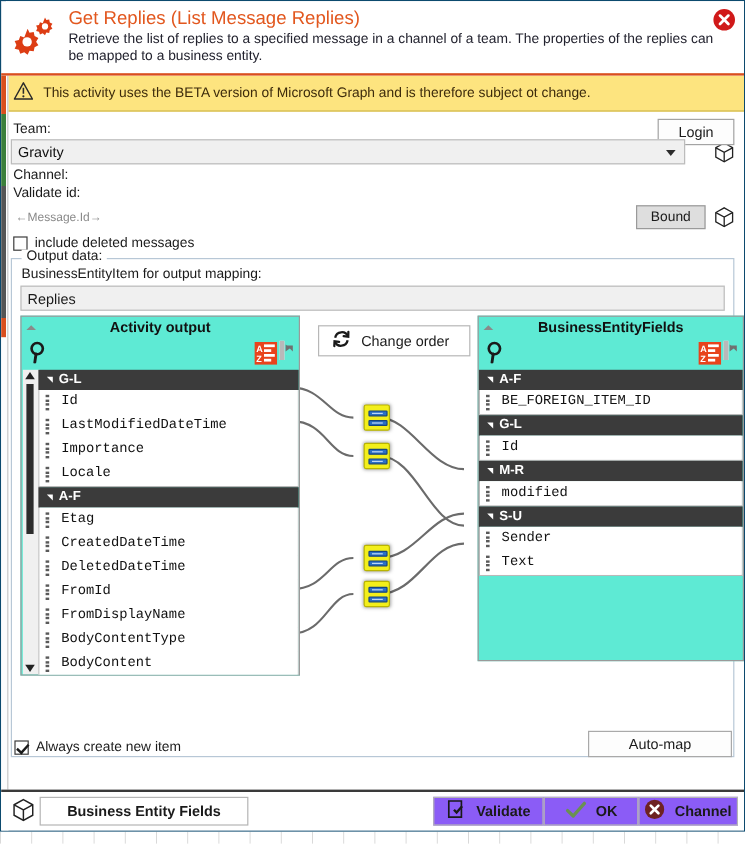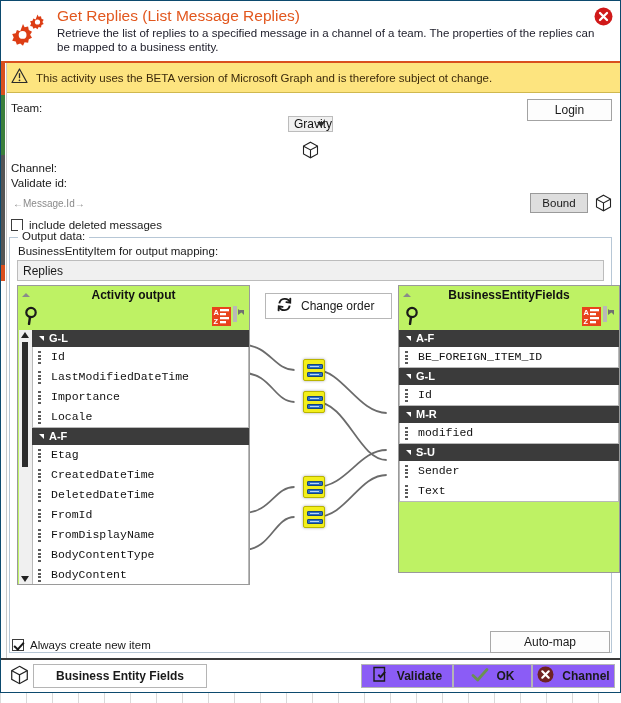--- a/index.html
+++ b/index.html
@@ -59,35 +59,35 @@
   
   .warn{
     height:30px;box-sizing:border-box;
     background:#fde47f;border-bottom:1px solid #cfb84f;
     display:flex;align-items:center;padding-left:10px;gap:8px;
   }
   .warn-text{color:#3d2b0c;font-size:11.5px;}
   
   .body{position:relative;padding:6px 8px 0 8px;}
   .fld-label{font-size:11.5px;color:#1a1a1a;margin:3px 0 2px 2px;}
-  .combo-row{display:flex;align-items:center;gap:9px;flex-direction:column;}
+  .combo-row{display:flex;align-items:center;gap:24px;}
   .combo{
     flex:1;height:21px;box-sizing:border-box;
     background:#f0f0f0;border:1px solid #bcbcbc;
     display:flex;align-items:center;position:relative;
     padding-left:5px;font-size:12px;color:#111;
   }
   .combo .caret{
     position:absolute;right:7px;top:50%;margin-top:-2px;
     width:0;height:0;border-left:4px solid transparent;border-right:4px solid transparent;
     border-top:5px solid #2b2b2b;
   }
   .cube{width:17px;height:18px;flex:0 0 17px;}
   .login-btn{
-    position:absolute;right:8px;top:6px;width:85px;height:22px;
+    position:absolute;right:8px;top:6px;width:64px;height:22px;
     box-sizing:border-box;border:1px solid #a3a3a3;background:#fdfdfd;
     display:flex;align-items:center;justify-content:center;font-size:12px;cursor:pointer;
   }
   .bound-row{display:flex;align-items:center;height:24px;margin-top:2px;}
   .bound-expr{
     flex:1;font-size:10px;color:#8a8a8a;padding-left:4px;letter-spacing:0;
   }
   .bound-btn{
     width:58px;height:20px;box-sizing:border-box;
     border:1px solid #9a9a9a;background:#dedede;
@@ -115,21 +115,21 @@
   .sub-cap{font-size:11.5px;margin:-3px 0 3px 1px;}
   .replies-combo{
     height:21px;box-sizing:border-box;background:#f0f0f0;border:1px solid #bcbcbc;
     display:flex;align-items:center;padding-left:5px;position:relative;font-size:12px;
     margin-bottom:4px;
   }
   
   .mapwrap{position:relative;height:300px;}
   .panel{
     position:absolute;top:0;box-sizing:border-box;
-    border:1px solid #9a9a9a;background:#bef264;
+    border:1px solid #9a9a9a;background:#5eead4;
   }
   .panel.left{left:0;width:233px;height:300px;}
   .panel.right{left:381px;width:222px;height:288px;}
   .panel-head{
     height:19px;position:relative;text-align:center;
     font-size:12px;font-weight:bold;line-height:19px;color:#111;
   }
   .panel-head .collapse{
     position:absolute;left:4px;top:7px;width:0;height:0;
     border-left:4px solid transparent;border-right:4px solid transparent;

